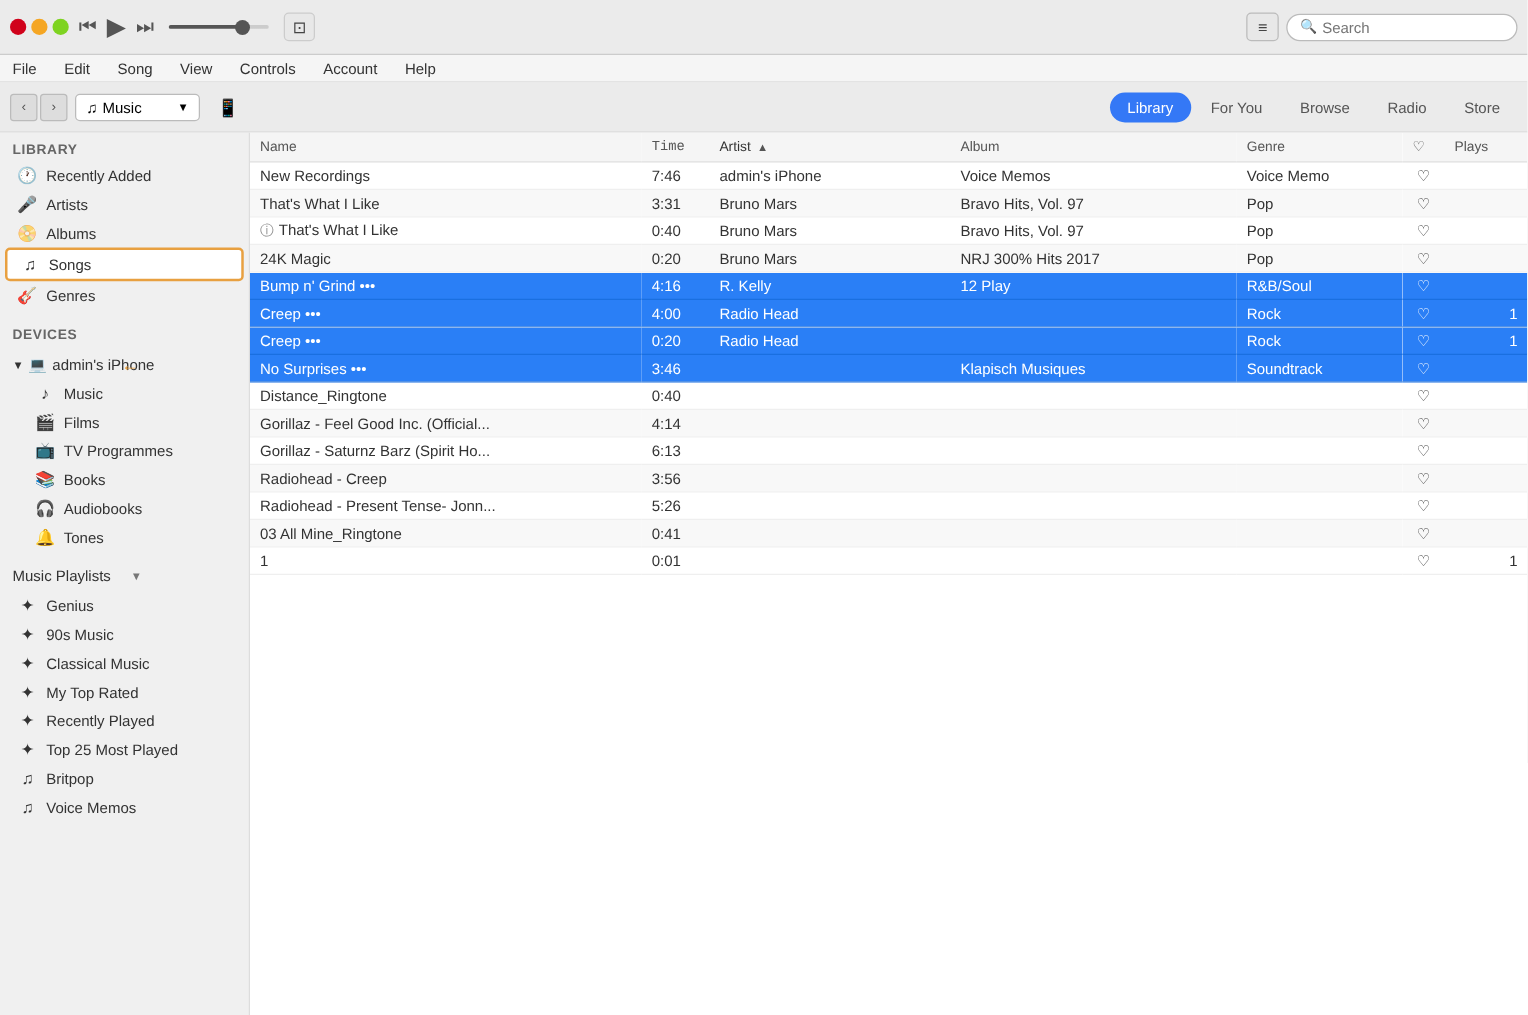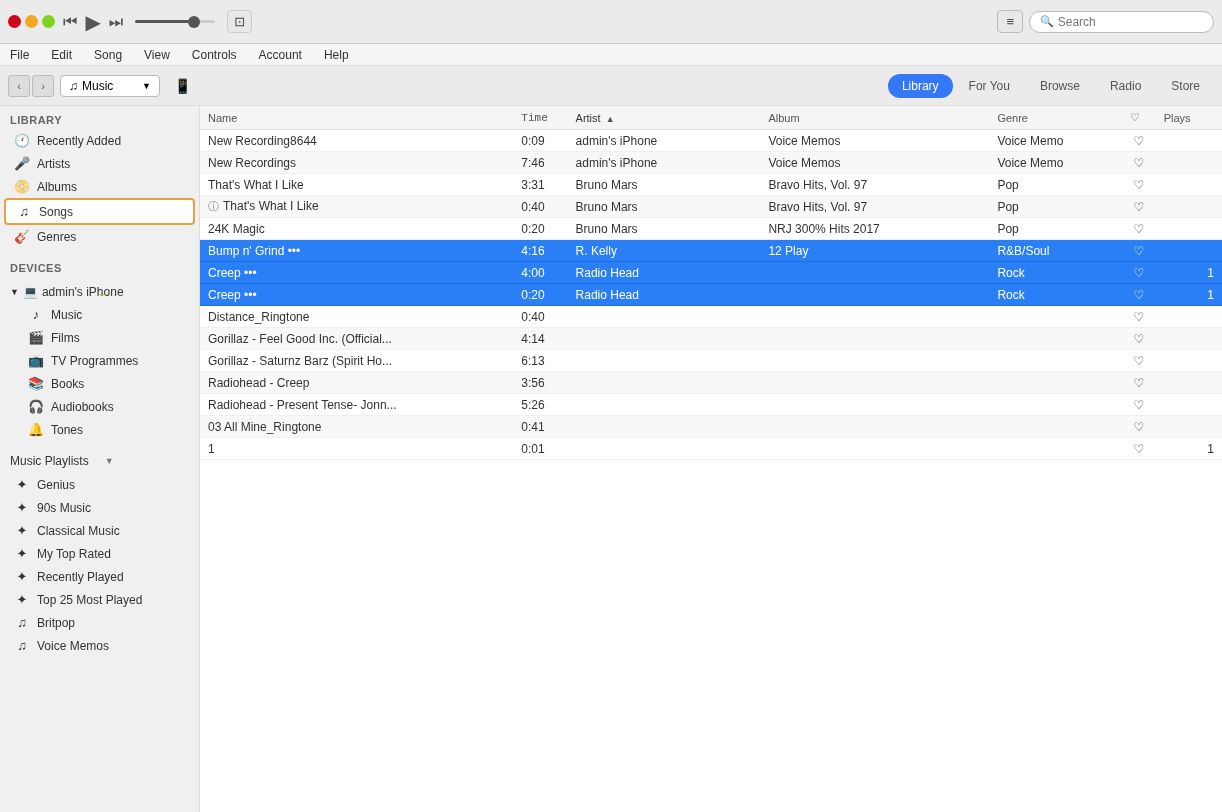--- a/index.html
+++ b/index.html
@@ -528,29 +528,20 @@
             <th class="col-time">Time</th>
             <th class="col-artist sorted">Artist <span class="sort-indicator">▲</span></th>
             <th class="col-album">Album</th>
             <th class="col-genre">Genre</th>
             <th class="col-heart">♡</th>
             <th class="col-plays">Plays</th>
           </tr>
         </thead>
         <tbody id="song-table-body">
 
-        <tr>
-              <td style="overflow: hidden; text-overflow: ellipsis; white-space: nowrap;">New Recording8644</td>
-              <td>0:09</td>
-              <td>admin's iPhone</td>
-              <td>Voice Memos</td>
-              <td>Voice Memo</td>
-              <td class="heart-col">♡</td>
-              <td class="plays-col"></td>
-            </tr>
             <tr>
               <td style="overflow: hidden; text-overflow: ellipsis; white-space: nowrap;">New Recordings</td>
               <td>7:46</td>
               <td>admin's iPhone</td>
               <td>Voice Memos</td>
               <td>Voice Memo</td>
               <td class="heart-col">♡</td>
               <td class="plays-col"></td>
             </tr>
             <tr>
@@ -600,20 +591,29 @@
             </tr>
             <tr class="selected">
               <td style="overflow: hidden; text-overflow: ellipsis; white-space: nowrap;">Creep •••</td>
               <td>0:20</td>
               <td>Radio Head</td>
               <td></td>
               <td>Rock</td>
               <td class="heart-col">♡</td>
               <td class="plays-col">1</td>
             </tr>
+            <tr class="selected">
+              <td style="overflow: hidden; text-overflow: ellipsis; white-space: nowrap;">No Surprises •••</td>
+              <td>3:46</td>
+              <td></td>
+              <td>Klapisch Musiques</td>
+              <td>Soundtrack</td>
+              <td class="heart-col">♡</td>
+              <td class="plays-col"></td>
+            </tr>
             <tr>
               <td style="overflow: hidden; text-overflow: ellipsis; white-space: nowrap;">Distance_Ringtone</td>
               <td>0:40</td>
               <td></td>
               <td></td>
               <td></td>
               <td class="heart-col">♡</td>
               <td class="plays-col"></td>
             </tr>
             <tr>

